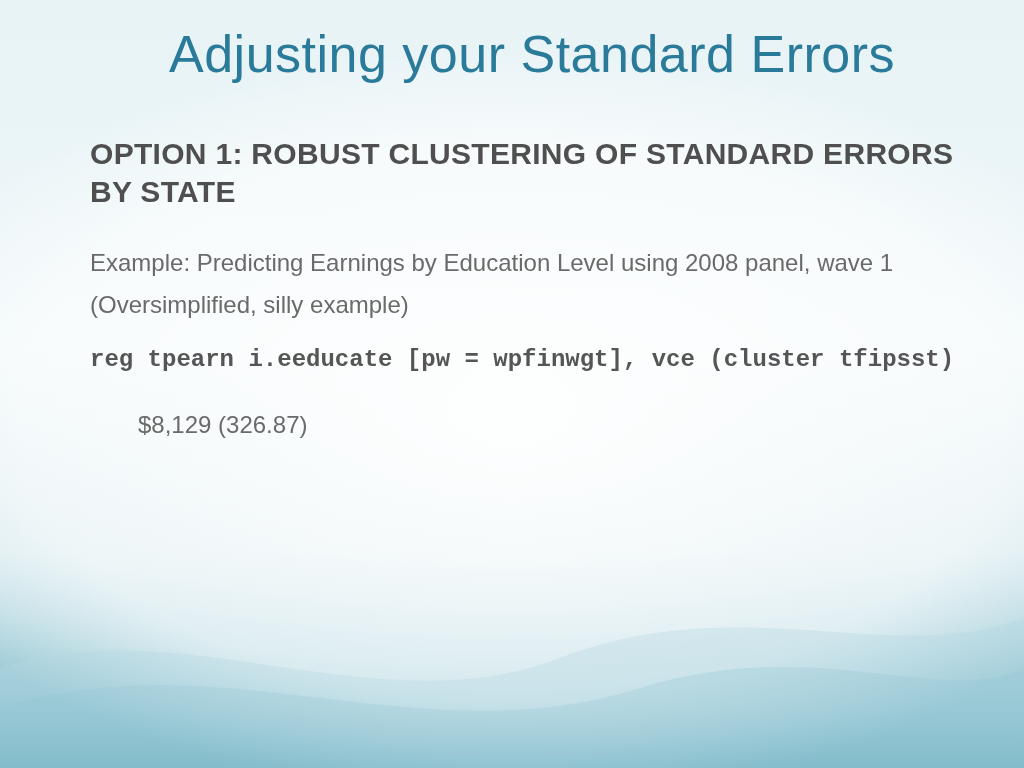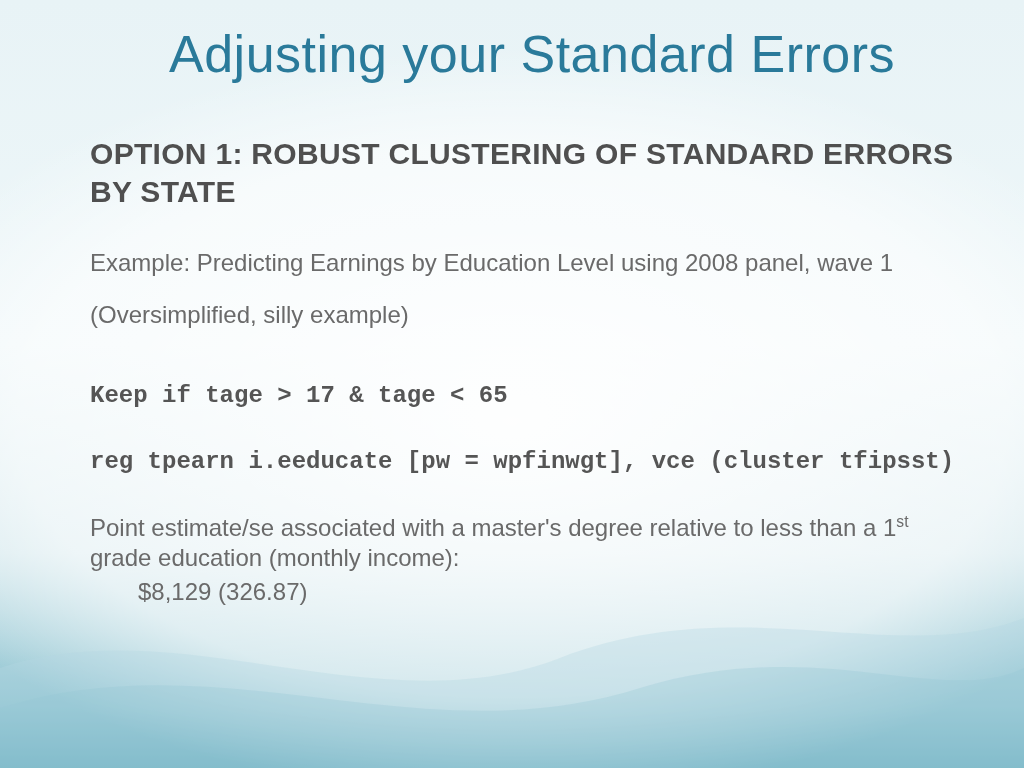--- a/index.html
+++ b/index.html
@@ -46,26 +46,26 @@
     line-height: 1.25;
   }
   .option-hdr {
     font-weight: 700;
     color: #4f4f4f;
     font-size: 30px;
     letter-spacing: 0.3px;
     margin-bottom: 38px;
   }
   .para {
-    margin-bottom: 22px;
+    margin-bottom: 12px;
     color: #6a6a6a;
   }
   .subnote {
     color: #6a6a6a;
-    margin-bottom: 50px;
+    margin-bottom: 24px;
   }
   .code {
     font-family: "Courier New", Courier, monospace;
     font-weight: bold;
     color: #555555;
     font-size: 24px;
     margin-bottom: 34px;
     line-height: 1.35;
   }
   .result-intro {
@@ -95,23 +95,19 @@
 
   <div class="title">Adjusting your Standard Errors</div>
 
   <div class="body">
 
     <div class="option-hdr">OPTION 1: ROBUST CLUSTERING OF STANDARD ERRORS BY STATE</div>
 
     <div class="para">Example: Predicting Earnings by Education Level using 2008 panel, wave 1</div>
     <div class="subnote">(Oversimplified, silly example)</div>
 
-    <div class="code">Keep if tage &gt; 17 &amp; tage &lt; 65</div>
 
     <div class="code">reg tpearn i.eeducate [pw = wpfinwgt], vce (cluster  tfipsst)</div>
 
-    <div class="result-intro">
-      <span>Point estimate/se associated with a master's degree relative to less than a 1</span><sup>st</sup><span> grade education (monthly income):</span>
-    </div>
     <div class="result-val">$8,129 (326.87)</div>
 
   </div>
 </div>
 
 </body></html>

